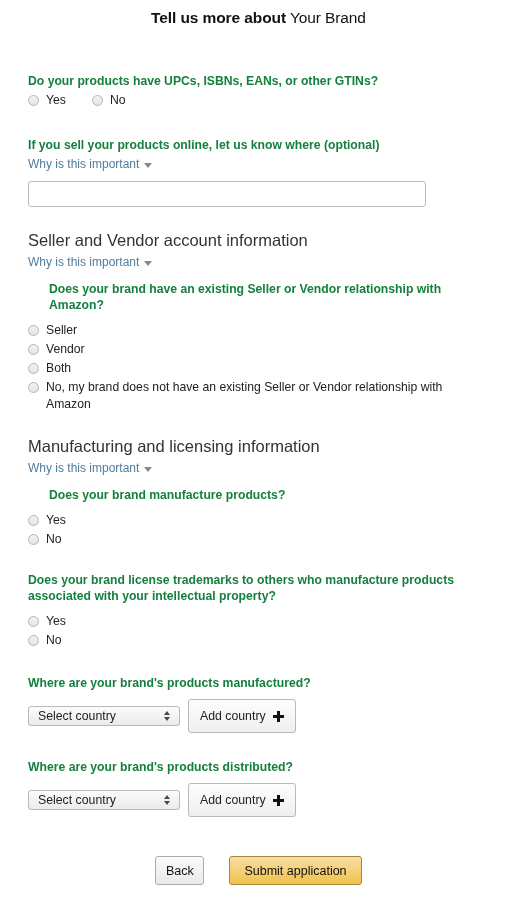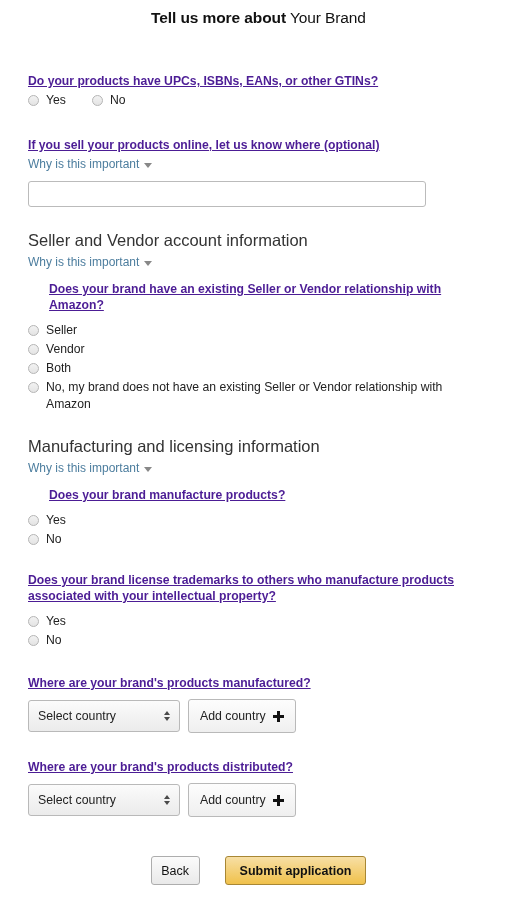--- a/index.html
+++ b/index.html
@@ -42,23 +42,22 @@
   .form {
     padding: 0 28px;
     margin-top: 45px;
   }
 
   
   .question {
     font-size: 12.2px;
     font-weight: bold;
     line-height: 16px;
-    color: #4c1d95;
+    color: #15803d;
     margin: 0;
-    text-decoration: underline;
   }
 
   .section-heading {
     font-size: 16.5px;
     font-weight: normal;
     line-height: 22px;
     color: #333333;
     margin: 0;
   }
 
@@ -141,21 +140,21 @@
   
   .country-row {
     display: flex;
     align-items: center;
     gap: 8px;
     margin-top: 8px;
   }
   .fake-select {
     position: relative;
     width: 152px;
-    height: 32px;
+    height: 20px;
     box-sizing: border-box;
     border: 1px solid #b9b9b9;
     border-radius: 3px;
     background: linear-gradient(#fbfbfb, #ebebeb);
     display: flex;
     align-items: center;
     padding: 0 9px;
     font-size: 12.3px;
     color: #222222;
     cursor: pointer;
@@ -243,21 +242,20 @@
     width: 49px;
     border: 1px solid #adadad;
     background: linear-gradient(#fbfbfb, #e9e9e9);
     color: #111111;
   }
   .btn-submit {
     padding: 0 14px;
     border: 1px solid #a88734;
     background: linear-gradient(#f7dfa5, #f0c14b);
     color: #111111;
-    font-weight: bold;
   }
 
   
   .blk { margin-top: 0; }
   .gap-22 { margin-top: 22px; }
   .gap-24 { margin-top: 24px; }
   .gap-26 { margin-top: 26px; }
   .gap-10 { margin-top: 10px; padding-left: 21px; }
 </style>
 </head>

